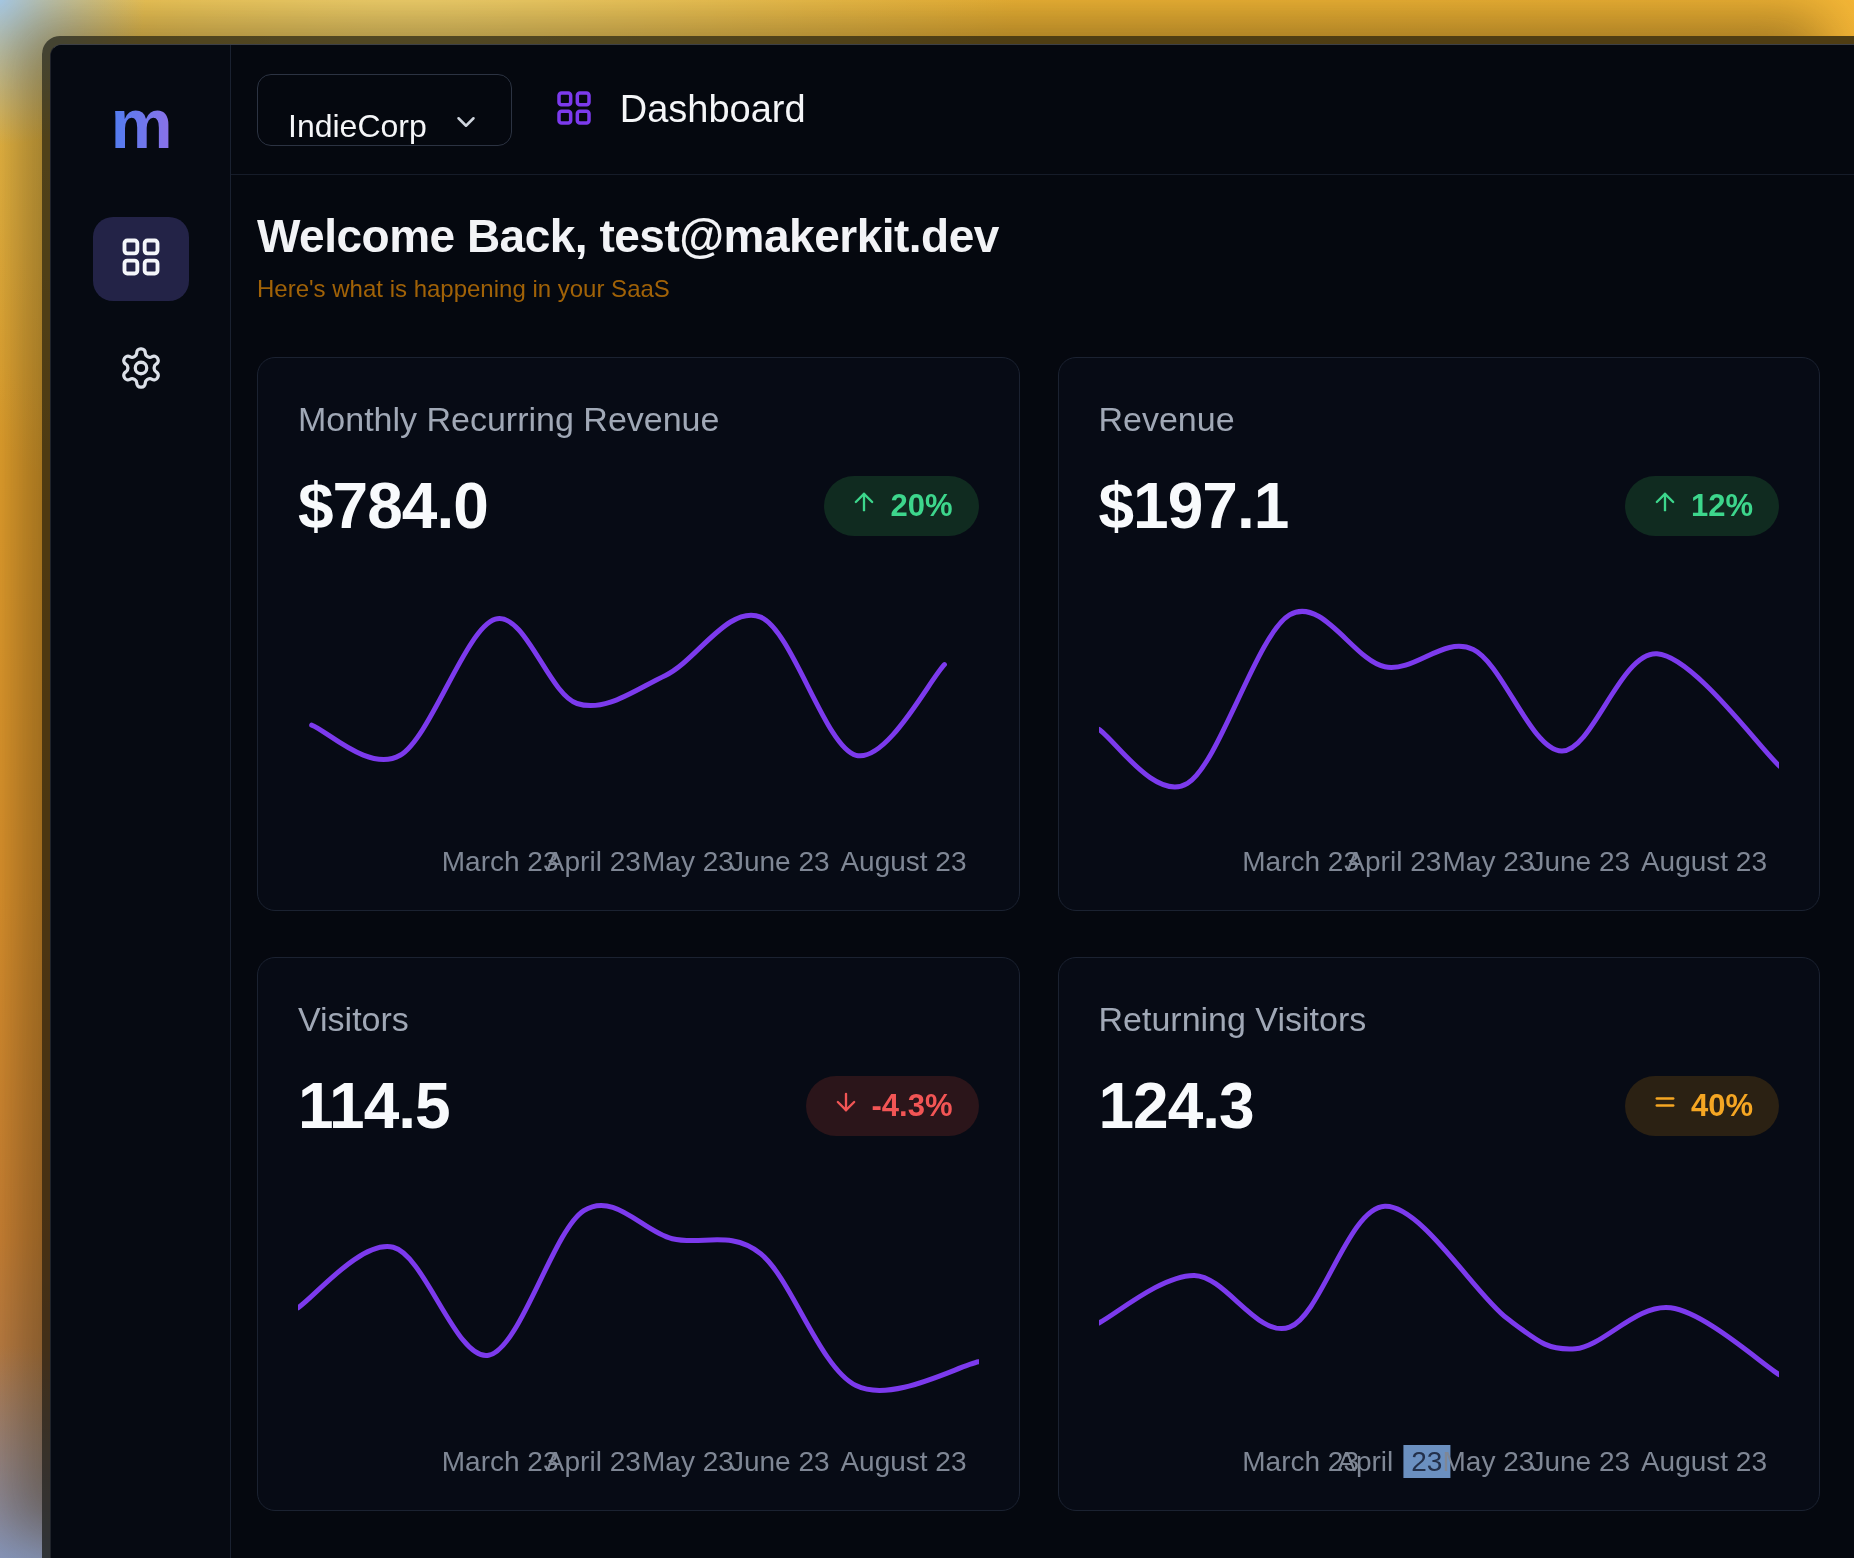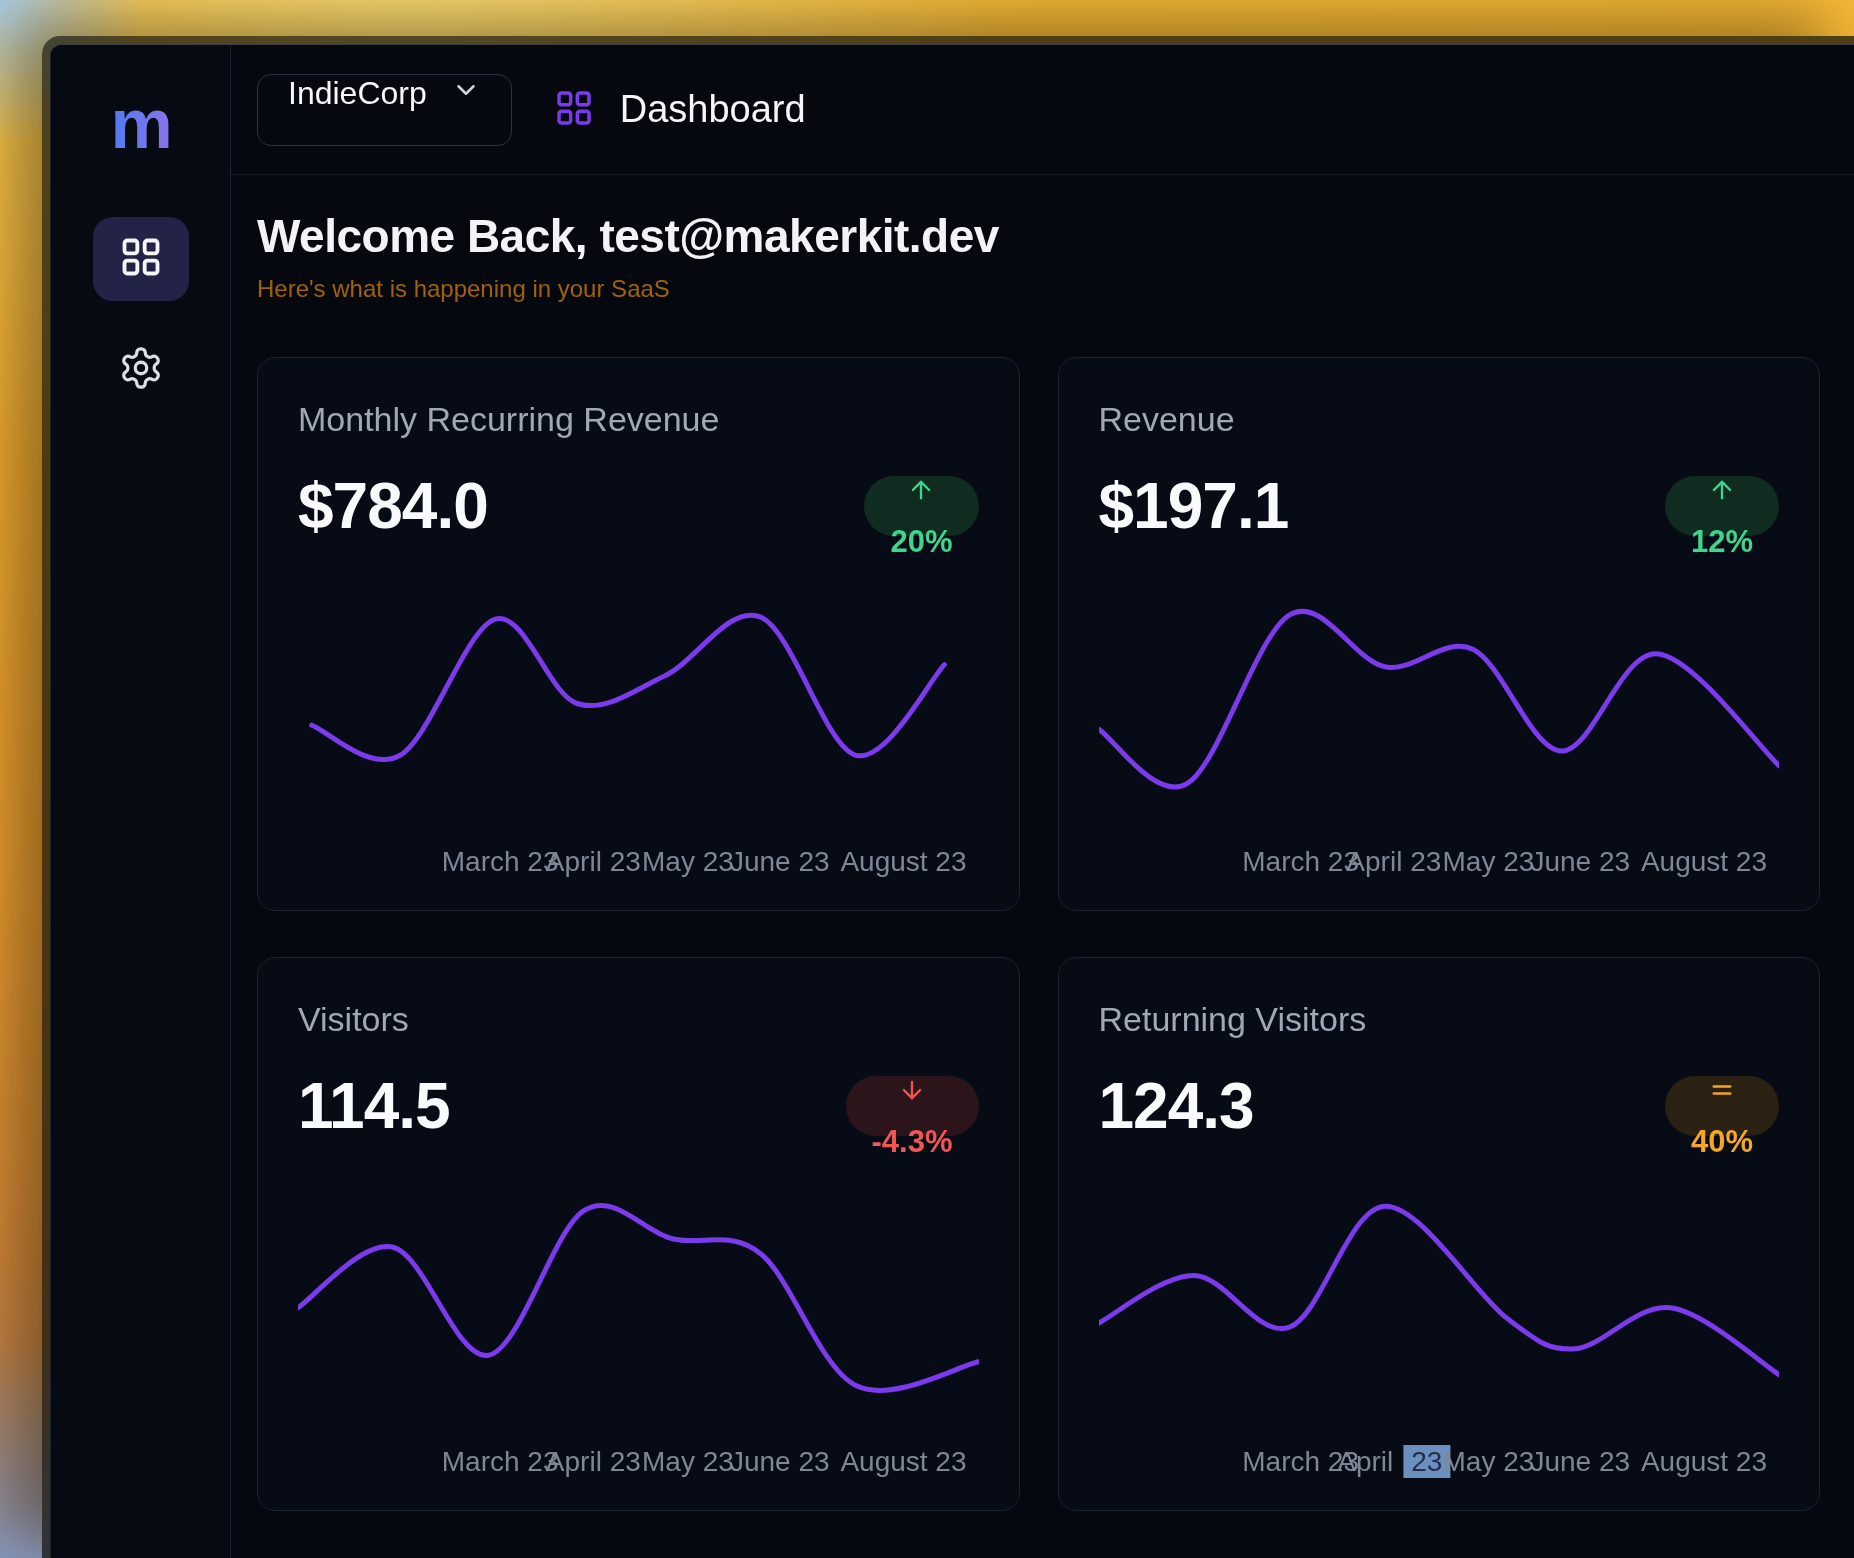--- a/index.html
+++ b/index.html
@@ -53,21 +53,21 @@
   .gear-btn svg{ width:46px; height:46px; stroke:#dbe0e8; }
 
   
   .main{ flex:1; display:flex; flex-direction:column; background:#05080f; }
   .topbar{
     height:130px; flex:0 0 130px; border-bottom:1px solid #161c29;
     display:flex; align-items:center; padding-left:26px; gap:42px;
   }
   .team-btn{
     height:72px; border:1px solid #2c3342; border-radius:14px;
-    display:flex; align-items:flex-start; gap:24px; padding:0 30px;
+    display:flex; align-items:flex-end; gap:24px; padding:0 30px;
     color:#f5f6f8; font-size:32px; font-weight:500; background:transparent; cursor:pointer;
   }
   .team-btn svg{ width:30px; height:30px; stroke:#cfd5de; }
   .crumb{ display:flex; align-items:center; gap:26px; }
   .crumb svg{ width:40px; height:40px; stroke:#7c3aed; }
   .crumb-label{ color:#f5f6f8; font-size:38px; font-weight:500; }
 
   .content{ padding:34px 34px 0 26px; }
   .page-title{ color:#f2f3f6; font-size:46px; font-weight:600; letter-spacing:-0.5px; }
   .page-subtitle{ color:#a16207; font-size:24px; margin-top:12px; font-weight:400; }
@@ -77,21 +77,21 @@
   }
   .card{
     border:1px solid #1b2231; border-radius:18px; background:#070b15;
     padding:42px 40px 24px 40px; height:554px; display:flex; flex-direction:column;
   }
   .card-title{ color:#a0a8b6; font-size:34px; font-weight:400; }
   .value-row{ margin-top:30px; display:flex; align-items:center; justify-content:space-between; }
   .card-value{ color:#f8fafc; font-size:64px; font-weight:700; letter-spacing:-1px; }
   .badge{
     height:60px; border-radius:32px; padding:0 26px;
-    display:flex; align-items:center; gap:12px; font-size:31px; font-weight:600;flex-direction:column;
+    display:flex; align-items:center; gap:12px; font-size:31px; font-weight:600;
   }
   .badge svg{ width:28px; height:28px; }
   .badge--up{ background:#102b20; color:#3dd68c; }
   .badge--up svg{ stroke:#3dd68c; }
   .badge--down{ background:#2b151a; color:#f25555; }
   .badge--down svg{ stroke:#f25555; }
   .badge--flat{ background:#2b2113; color:#f5a623; }
   .badge--flat svg{ stroke:#f5a623; }
 
   .chart-wrap{ margin-top:34px; flex:1; }

